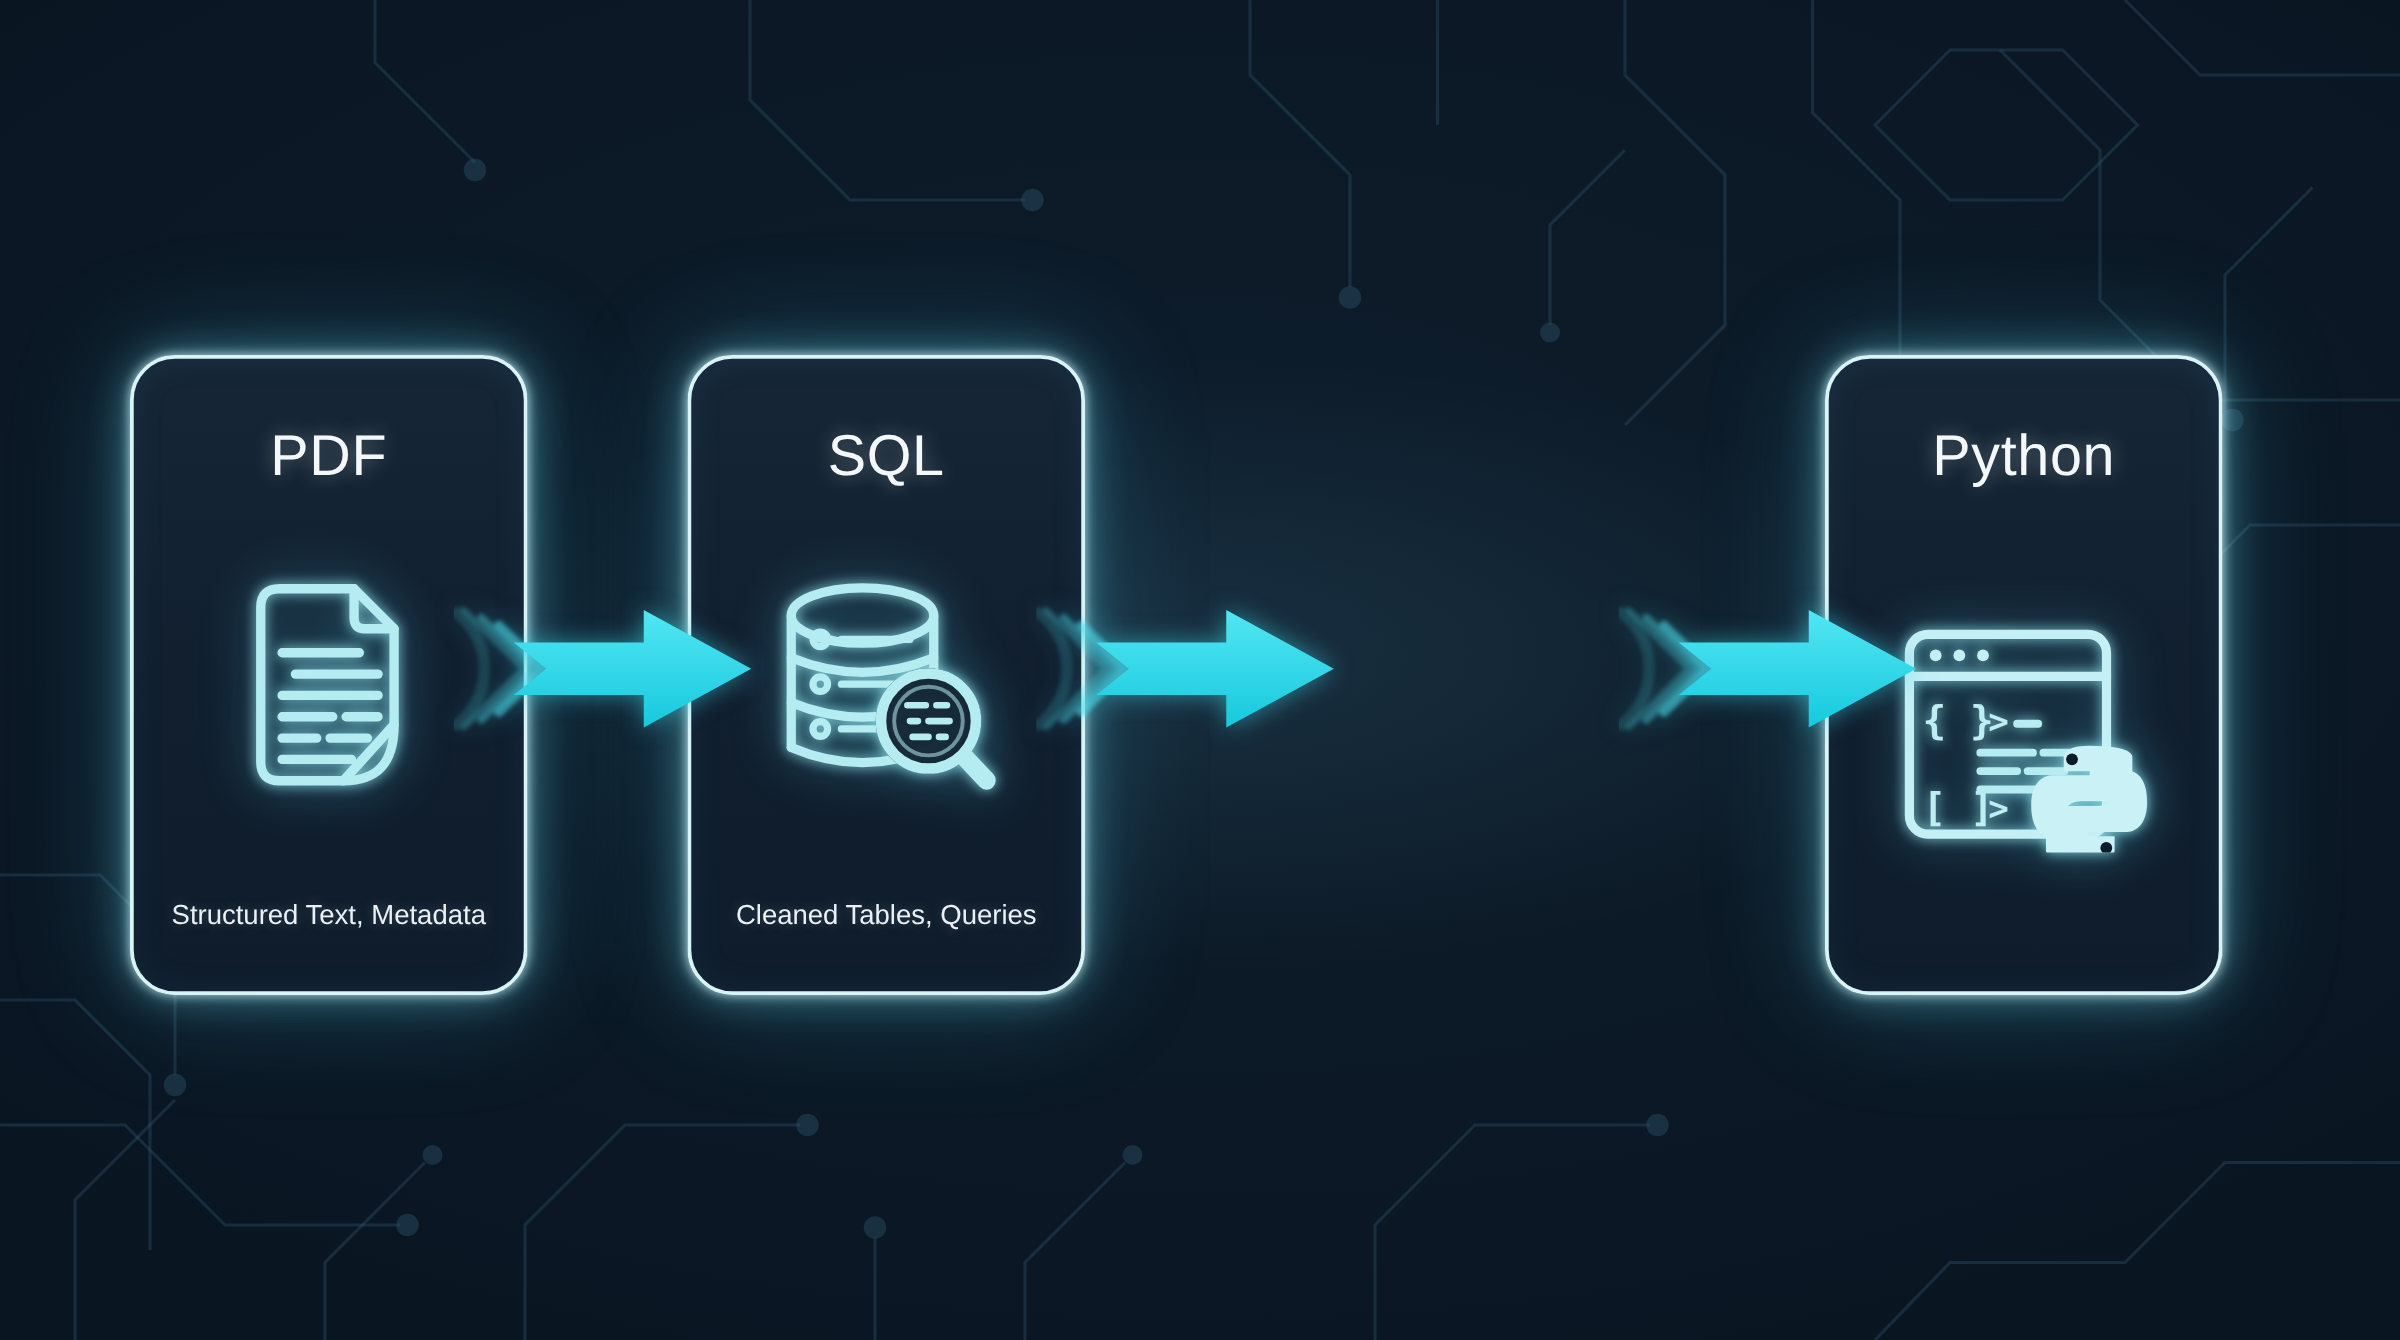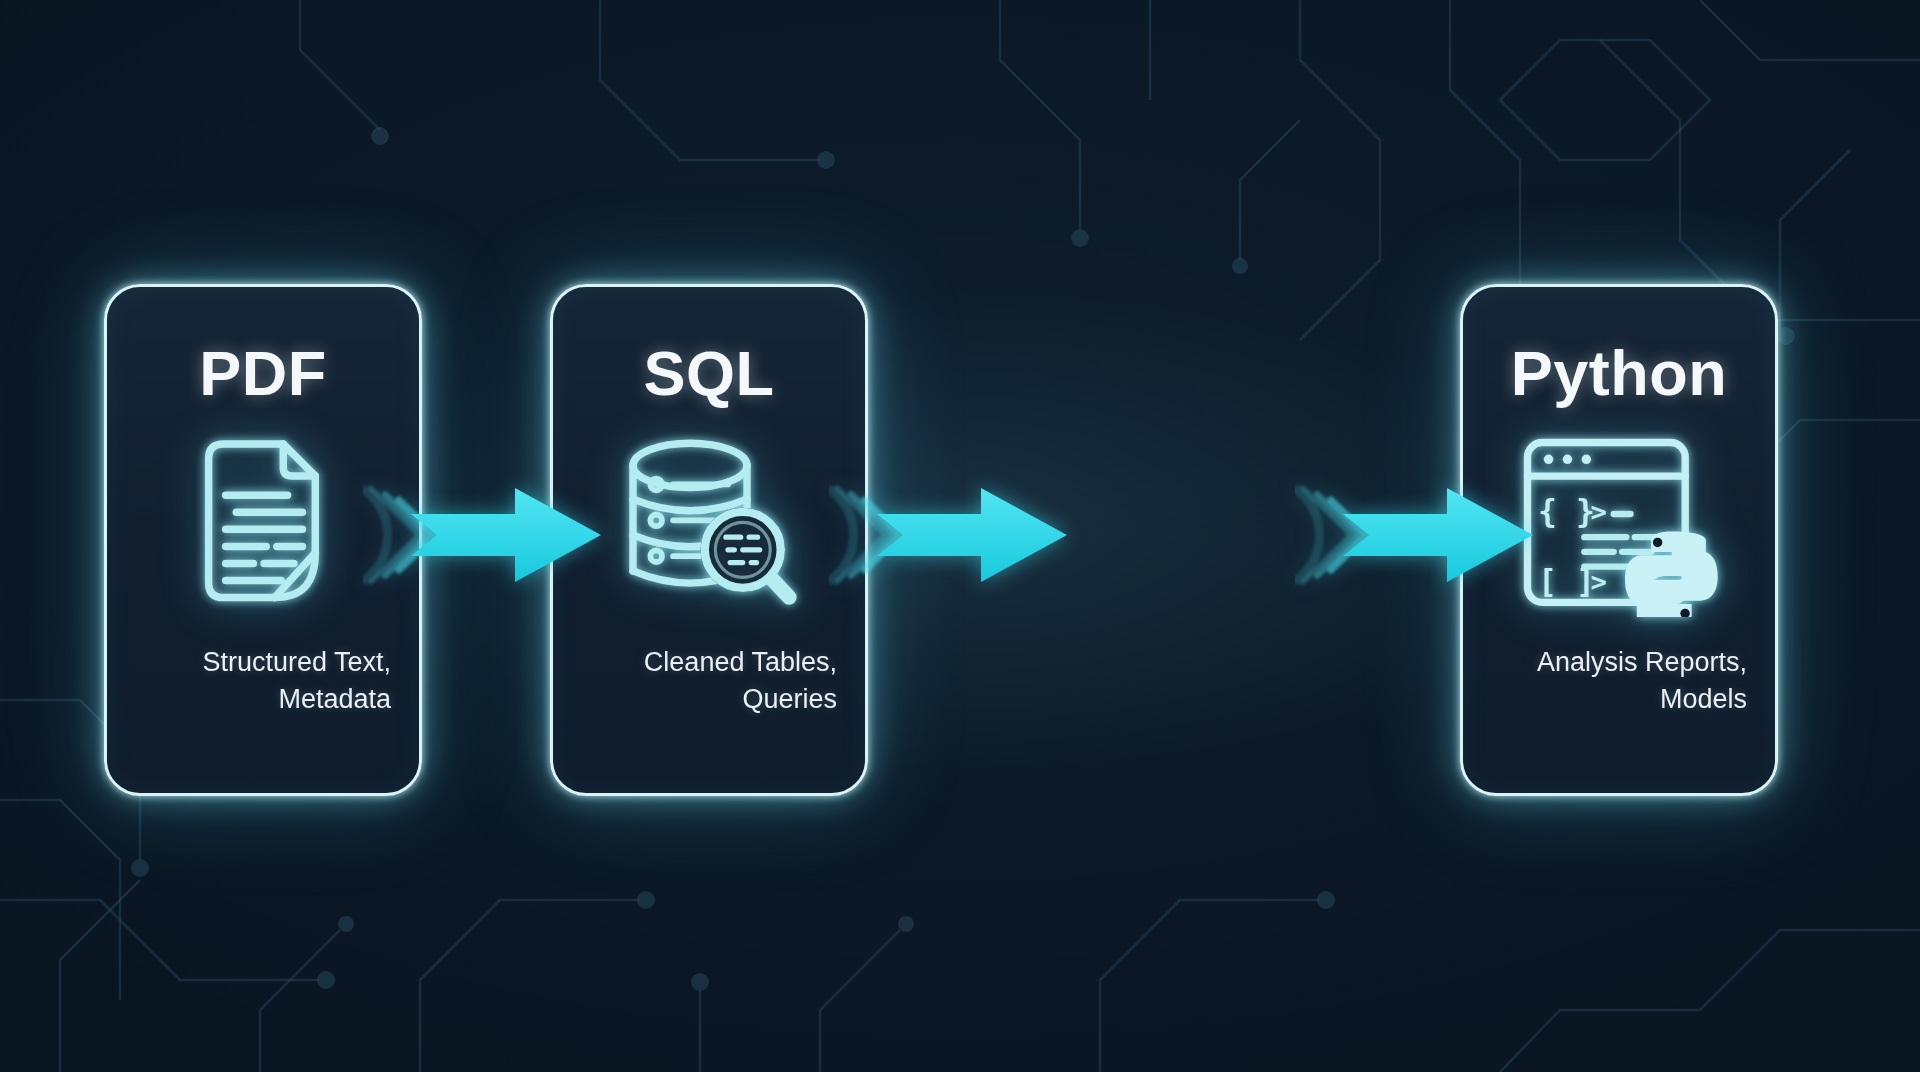--- a/index.html
+++ b/index.html
@@ -18,28 +18,28 @@
     display:flex;flex-direction:column;align-items:center;
     background:linear-gradient(180deg,#162636 0%,#111f2f 50%,#0f1c2b 100%);
     border:3px solid #d9f4f7;border-radius:36px;
     box-shadow:
       0 0 9px rgba(205,245,250,0.85),
       0 0 34px rgba(115,225,240,0.45),
       0 0 95px rgba(70,195,225,0.28),
       inset 0 0 26px rgba(60,150,190,0.10);
   }
   .card-title{
-    margin-top:50px;font-size:63px;font-weight:700;color:#f5f8fb;letter-spacing:.5px;
+    margin-top:50px;font-size:46px;font-weight:400;color:#f5f8fb;letter-spacing:.5px;
     text-shadow:0 0 16px rgba(240,252,255,0.35);
   }
   .icon-wrap{flex:1;display:flex;align-items:center;justify-content:center;padding-bottom:6px;}
   .neon{filter:drop-shadow(0 0 5px rgba(150,235,245,0.85)) drop-shadow(0 0 20px rgba(80,210,235,0.40));}
   .card-caption{
-    margin:0 auto 76px;max-width:256px;text-align:right;
-    font-size:27px;line-height:1.35;color:#eaf0f6;
+    margin:0 auto 46px;max-width:256px;text-align:left;
+    font-size:22px;line-height:1.35;color:#eaf0f6;
     text-shadow:0 0 10px rgba(200,240,250,0.25);
   }
   .arrow{position:absolute;top:460px;width:265px;height:150px;
     filter:drop-shadow(0 0 10px rgba(60,215,235,0.55));}
 </style>
 </head>
 <body>
 
 <div id="canvas">
 
@@ -177,21 +177,20 @@
             <path d="M52 3 C29 3 30.5 13 30.5 13 V24.5 H52.5 V28 H22.5 C22.5 28 3 25.7 3 53.5 C3 81.3 20 80 20 80 H29.5 V66.5 C29.5 66.5 28.8 50 45.5 50 H72.5 C72.5 50 88.5 50.3 88.5 34.8 V12.5 C88.5 12.5 91 3 52 3 Z"></path>
             <g transform="rotate(180 52 52)">
               <path d="M52 3 C29 3 30.5 13 30.5 13 V24.5 H52.5 V28 H22.5 C22.5 28 3 25.7 3 53.5 C3 81.3 20 80 20 80 H29.5 V66.5 C29.5 66.5 28.8 50 45.5 50 H72.5 C72.5 50 88.5 50.3 88.5 34.8 V12.5 C88.5 12.5 91 3 52 3 Z"></path>
             </g>
           </g>
           <circle cx="37.5" cy="14.5" r="5" fill="#0d1a28"></circle>
           <circle cx="66.5" cy="89.5" r="5" fill="#0d1a28"></circle>
         </g>
       </svg>
     </div>
-    <div class="card-caption">Analysis Reports, Models</div>
   </div>
 
   <svg class="arrow" style="left:363px" viewBox="0 0 265 150">
     <defs>
       <linearGradient id="ag1" x1="0" y1="0" x2="0" y2="1">
         <stop offset="0" stop-color="#52e6f3"></stop>
           <stop offset="1" stop-color="#17c9de"></stop>
       </linearGradient>
       <filter id="blur1">
           <feGaussianBlur stdDeviation="1.6"></feGaussianBlur>

